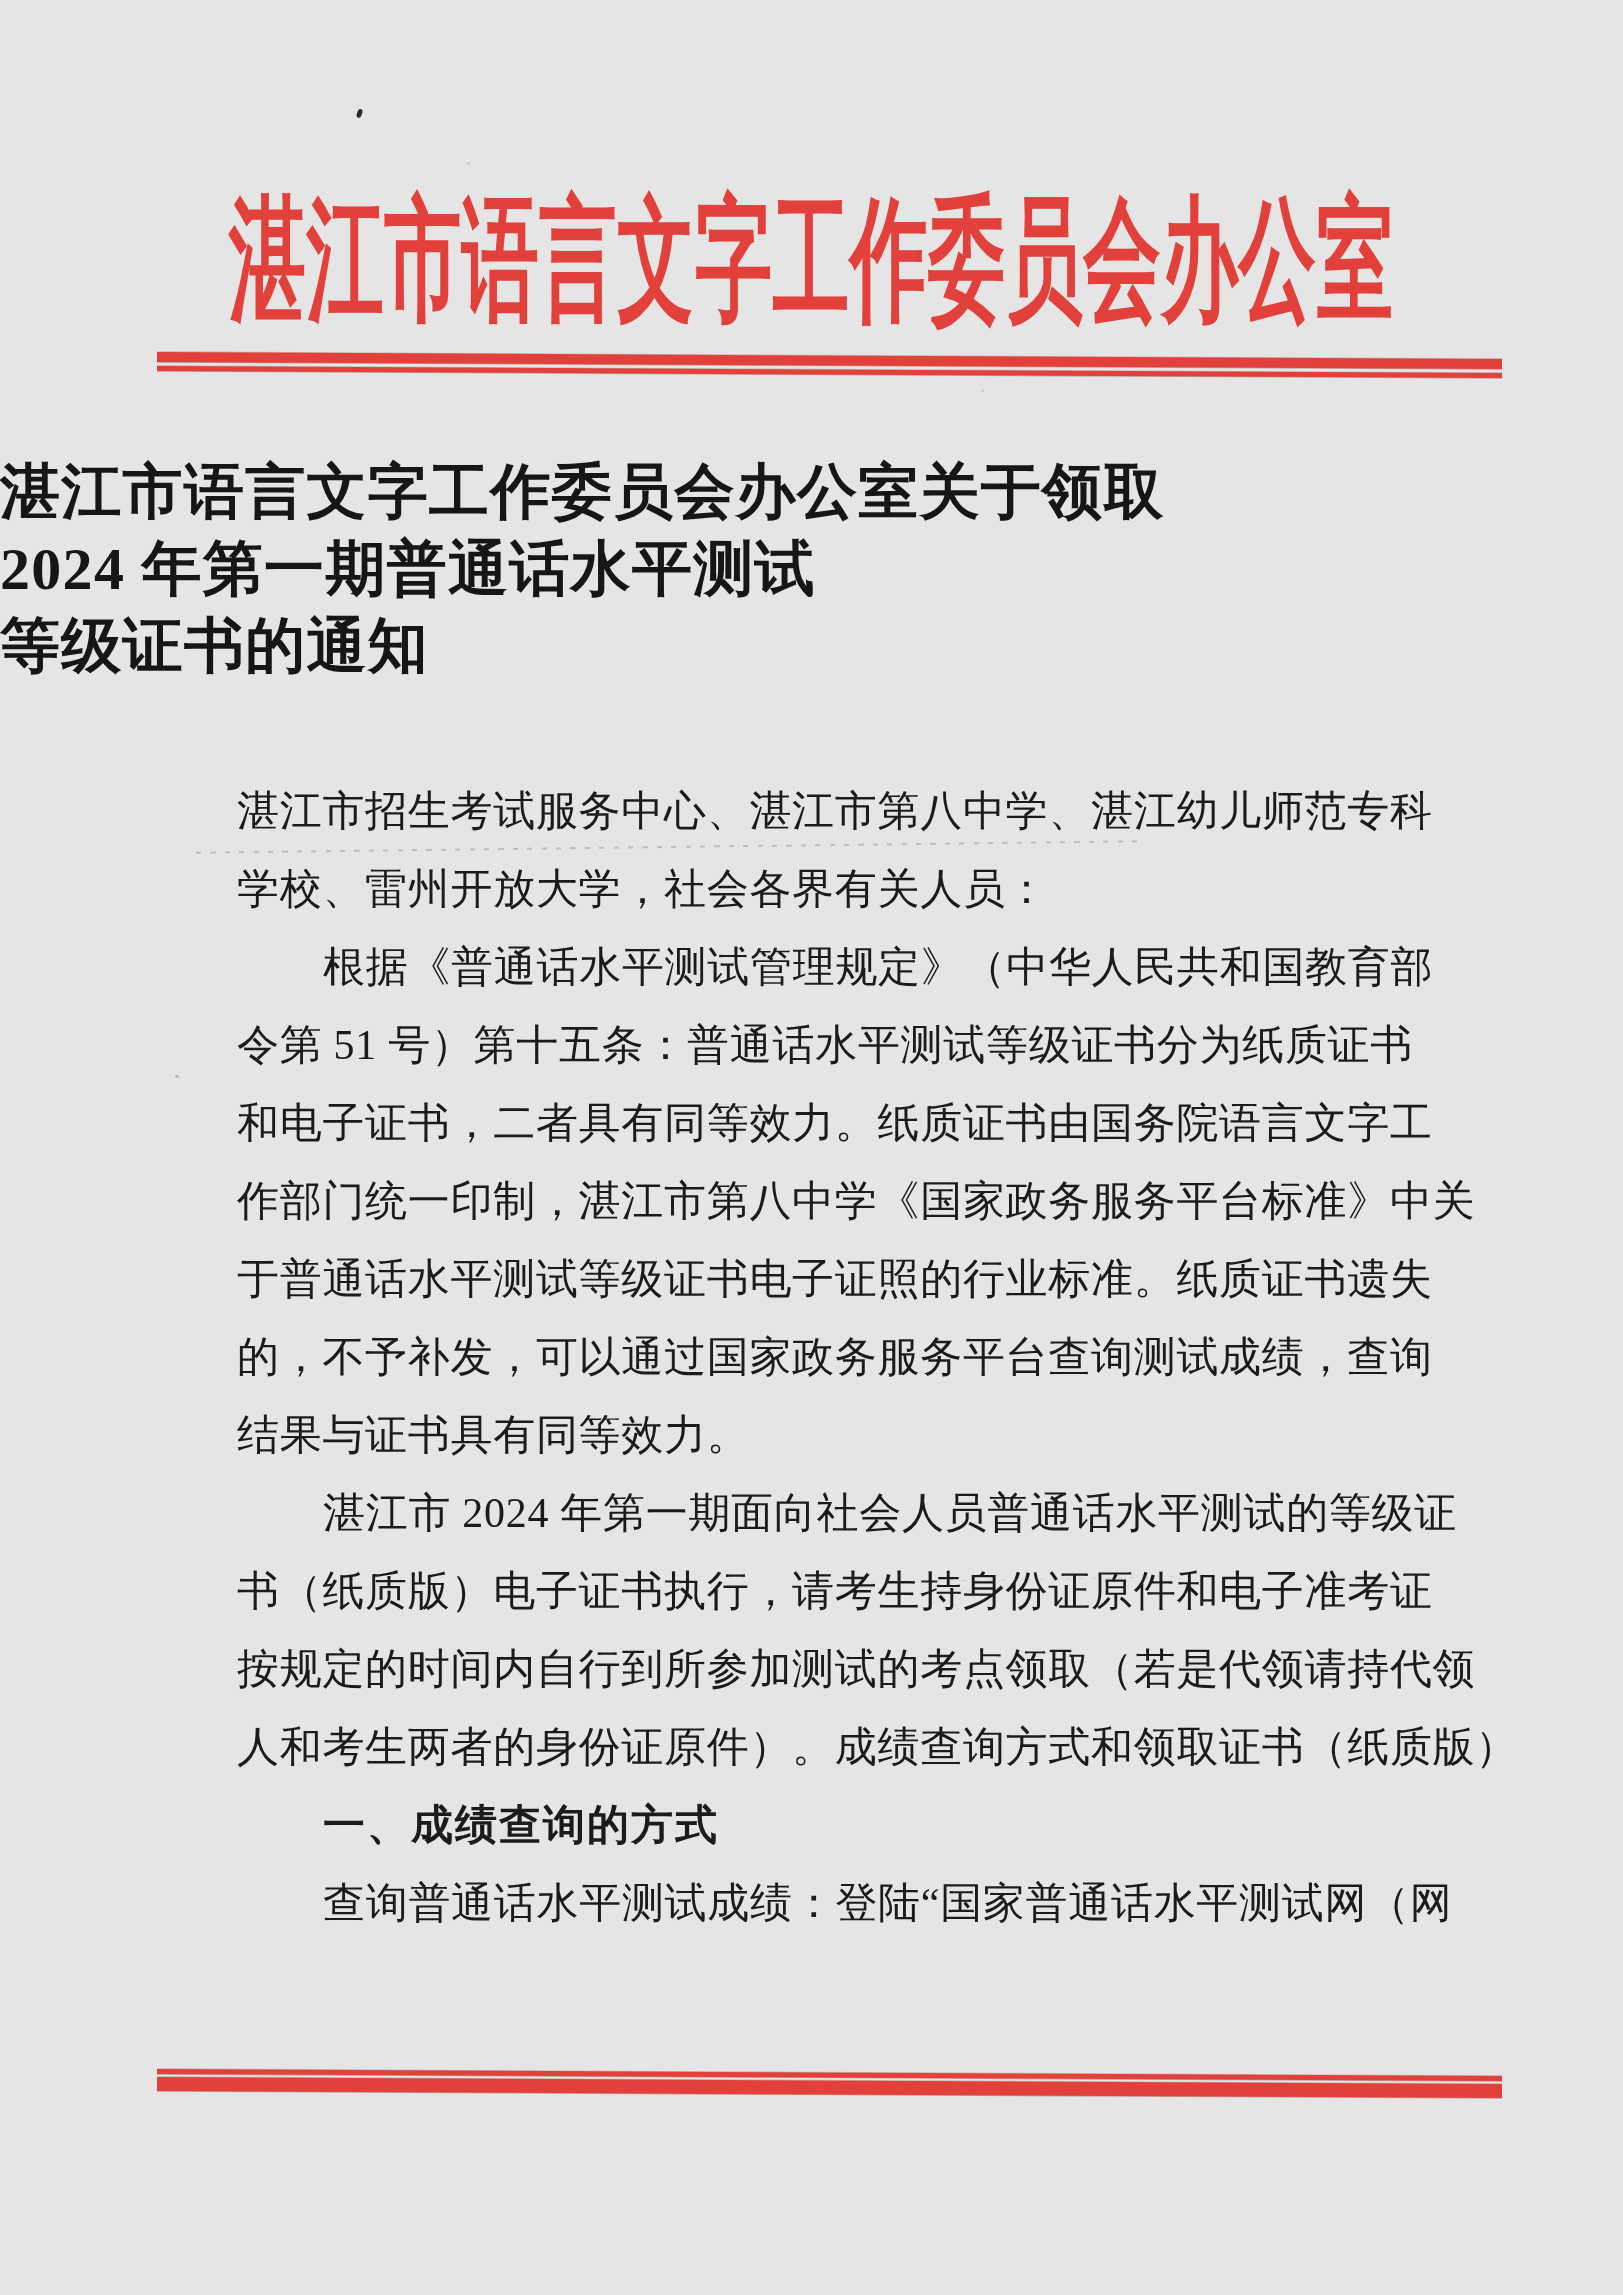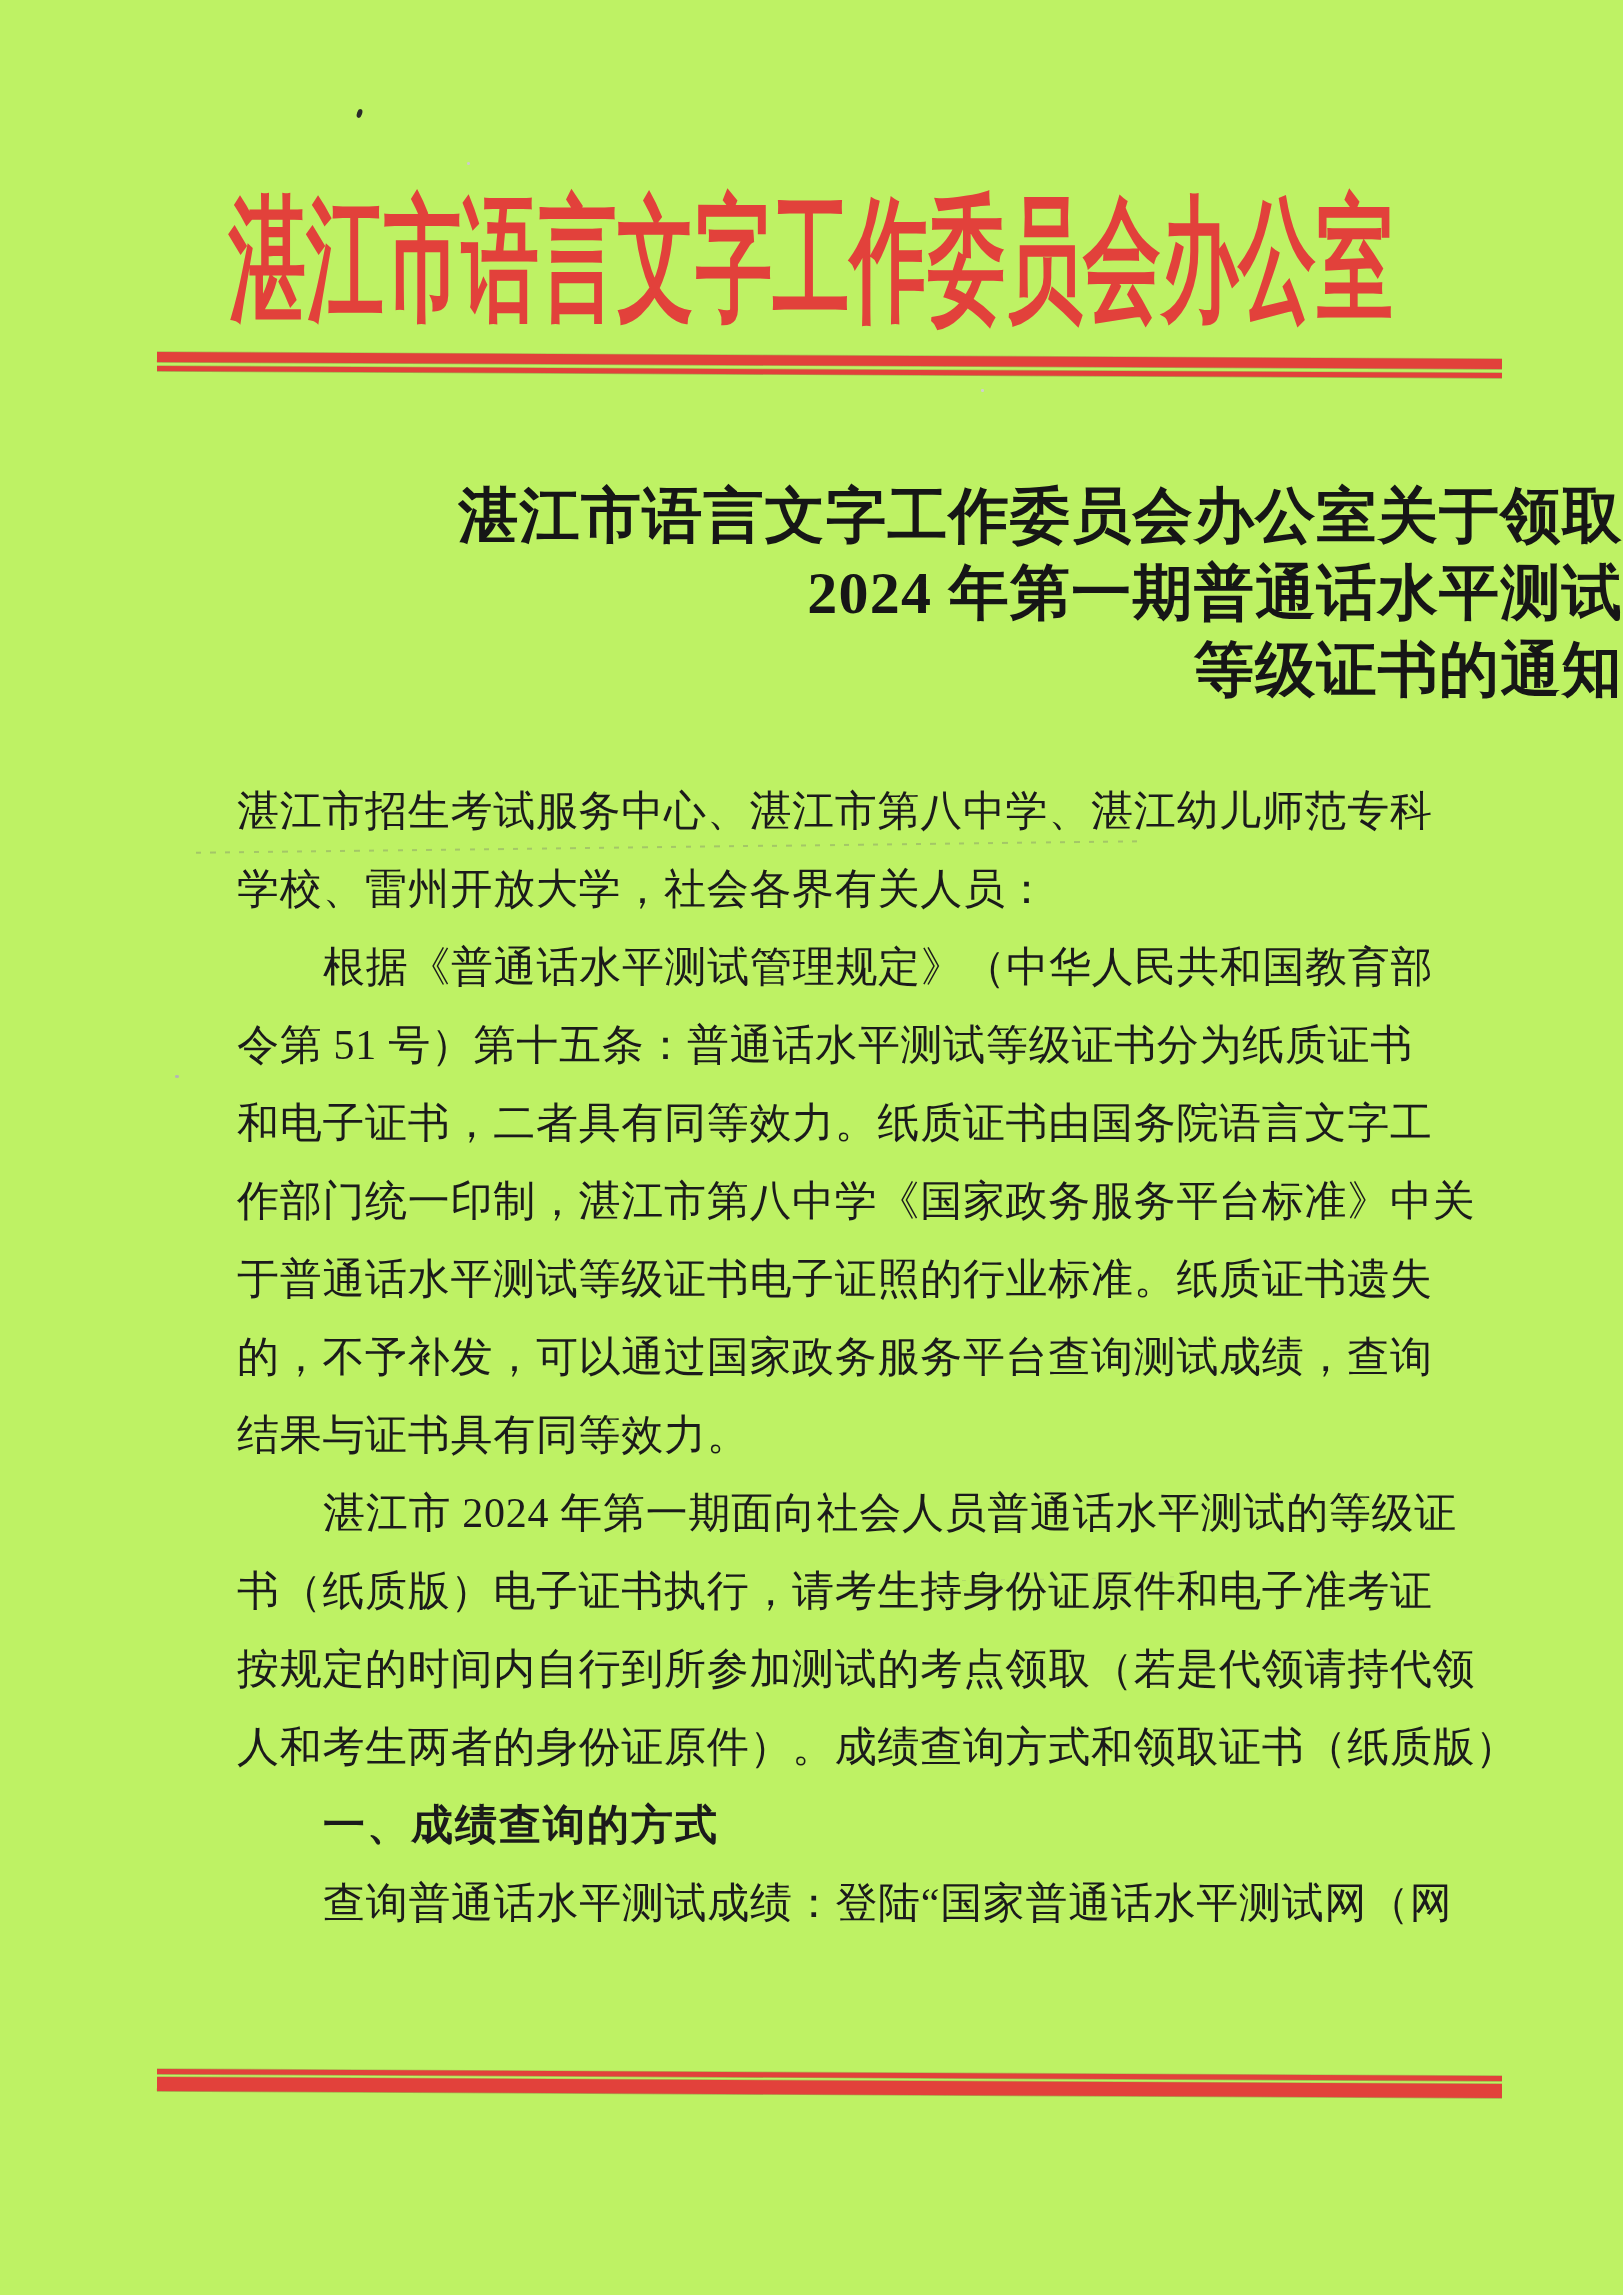--- a/index.html
+++ b/index.html
@@ -9,21 +9,21 @@
   html, body {
     margin: 0;
     padding: 0;
     background: #9a9a9a;
   }
   .page {
     position: relative;
     width: 1623px;
     height: 2295px;
     margin: 0 auto;
-    background: #bef264;
+    background: #e5e5e5;
     overflow: hidden;
     font-family: "Liberation Serif", serif;
   }
 
   
   .letterhead {
     position: absolute;
     top: 171px;
     left: 0;
     width: 100%;
@@ -51,23 +51,22 @@
   .rule-top-thin     { top: 366px;  height: 5.2px;  }
   .rule-bottom-thin  { top: 2069px; height: 4.6px;  }
   .rule-bottom-thick { top: 2077px; height: 13.7px; }
 
   
   .doc-title {
     position: absolute;
     top: 454px;
     left: 0;
     width: 100%;
-    text-align: right;
+    text-align: left;
     color: #161616;
-    margin-top: 24px;
   }
   .doc-title .t-line {
     font-size: 60px;
     font-weight: bold;
     line-height: 77px;
     letter-spacing: 1.3px;
     white-space: nowrap;
   }
 
   

